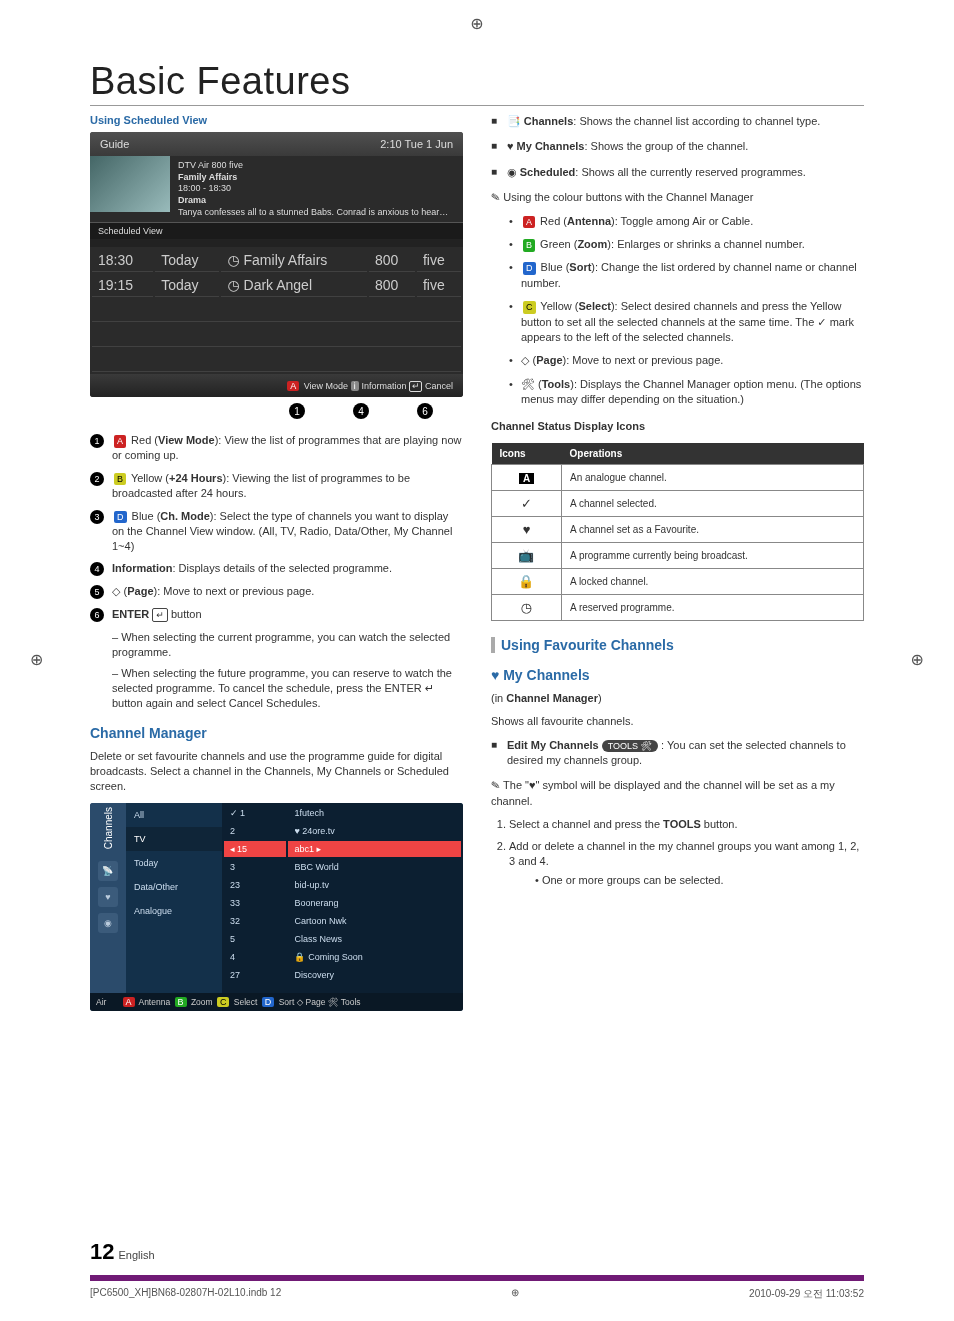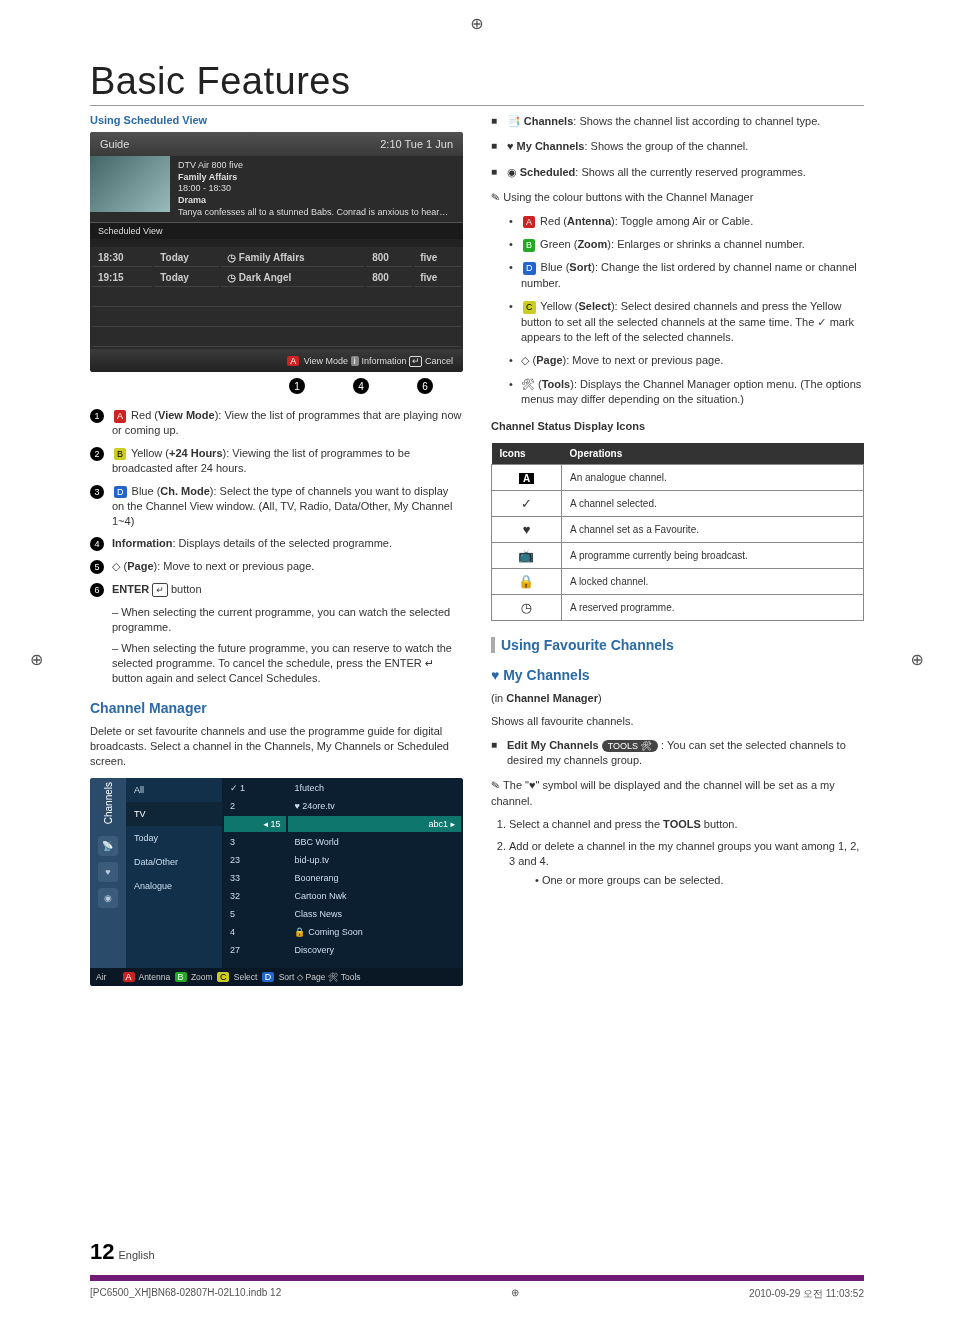--- a/index.html
+++ b/index.html
@@ -15,21 +15,21 @@
   .section-head { color: #2a6aa6; font-size: 14px; font-weight: bold; border-left: 4px solid #aaa; padding-left: 6px; margin: 16px 0 10px 0;}
   .section-head2 { color: #2a6aa6; font-size: 14px; font-weight: bold; margin: 14px 0 8px 0;}
   .guide-box { background: #2b2b2b; color:#ddd; border-radius: 3px; overflow: hidden; margin-bottom: 32px;}
   .guide-hdr { display:flex; justify-content:space-between; padding: 6px 10px; background: linear-gradient(#505050,#3a3a3a); font-size:11px;gap:39px;}
   .guide-info { display:flex; }
   .guide-thumb { width:80px; height:56px; background: linear-gradient(135deg,#466,#9bb); }
   .guide-infotext { padding:4px 8px; font-size:9px; line-height:1.3;}
   .guide-infotext b { font-weight:bold;}
   .schedview-tab { background:#1a1a1a; padding:3px 8px; font-size:9px; border-top:1px solid #555;}
   .schedrow-hdr { height:8px; background:#222;}
-  .schedtable { width:100%; font-size:10px; color:#ccc;font-weight:bold;}
+  .schedtable { width:100%; font-size:14px; color:#ccc;}
   .schedtable td{ padding:3px 6px; border-bottom:1px solid #414141;}
   .guide-footer { background: linear-gradient(#3a3a3a,#222); padding:5px 10px; font-size:9px; text-align:right;}
   .btn-key { display:inline-block; padding:0 3px; border-radius:2px; font-size:9px; margin:0 2px;}
   .red { background:#c22; color:#fff;}
   .grn { background:#2a2; color:#fff;}
   .yel { background:#cc2; color:#000;}
   .blu { background:#26c; color:#fff;}
   .white-chip { background:#888; color:#fff; border-radius:2px; padding: 0 3px;}
   .callouts { display:flex; justify-content:flex-end; gap:48px; padding-right:30px; margin-top:-26px; margin-bottom:14px;}
   .callout-num { background:#000; color:#fff; border-radius:50%; width:16px; height:16px; display:inline-flex; align-items:center; justify-content:center; font-size:10px;}
@@ -45,21 +45,21 @@
   .chmgr-body { display:flex; height:190px;}
   .chmgr-side { width:36px; background:#2b4b6b; display:flex; flex-direction:column; align-items:center; padding:4px 0; gap:6px;}
   .side-label { writing-mode:vertical-rl; transform:rotate(180deg); font-size:10px; color:#fff; margin-bottom:6px;}
   .side-ico { width:20px; height:20px; background:#3b5b7b; border-radius:3px; display:flex; align-items:center; justify-content:center; color:#bcd;}
   .chmgr-mid { width:96px; background:#13304a; display:flex; flex-direction:column;}
   .chmgr-mid div{ padding:7px 8px; color:#cde;}
   .chmgr-mid .sel { background:#0f2538; color:#fff;}
   .chmgr-list { flex:1; background:#0c1f31; position:relative;}
   .chmgr-list table { width:100%; color:#cde;}
   .chmgr-list td { padding:3px 6px; }
-  .chmgr-list tr.hi td { background:#0f766e; color:#fff;text-align:right;}
+  .chmgr-list tr.hi td { background:#ef4444; color:#fff;}
   .chmgr-footer { background:#0a1825; padding:4px 6px; font-size:8.5px; color:#ccc;}
   .blk-list { list-style:none; }
   .blk-list > li { position:relative; padding-left:16px; margin-bottom:10px; line-height:1.4;}
   .blk-list > li::before { content:"■"; position:absolute; left:0; top:0; font-size:10px;}
   .note-ico { display:inline-block; transform:rotate(-10deg);}
   .notelist { list-style:none; margin-left:18px;}
   .notelist > li { position:relative; padding-left:12px; margin-bottom:8px; line-height:1.4;}
   .notelist > li::before { content:"•"; position:absolute; left:0; top:0;}
   .status-table { width:100%; border-collapse:collapse; margin-top:4px; font-size:10px;}
   .status-table th { background:#333; color:#fff; padding:5px 8px; text-align:left; font-weight:bold;}

